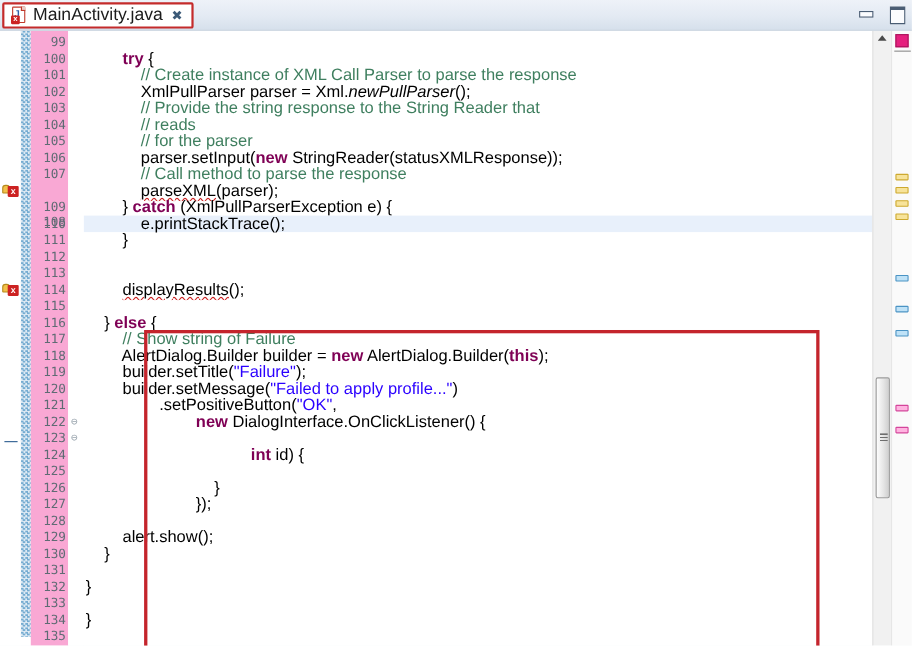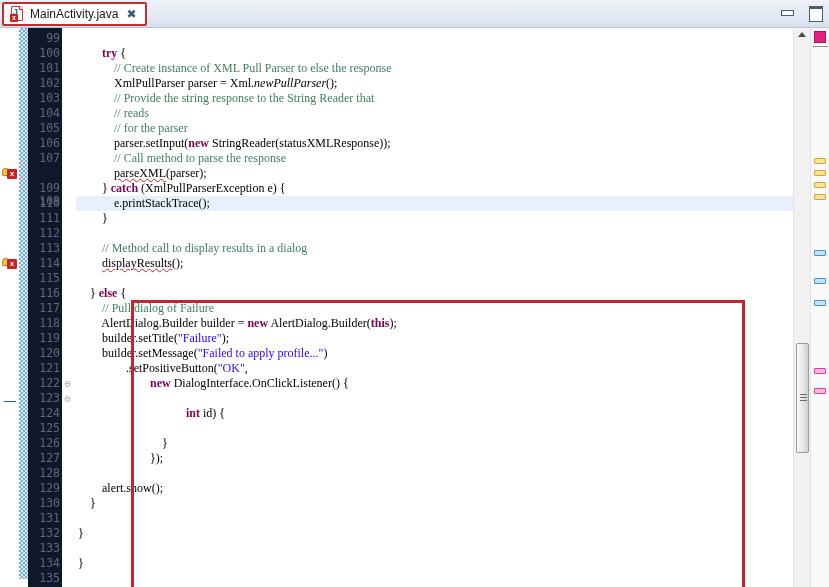--- a/index.html
+++ b/index.html
@@ -28,21 +28,21 @@
     position: absolute; left: 2px; top: 2px;
     height: 24px;
     padding: 0 8px 0 6px;
     display: flex; align-items: center; gap: 6px;
     background: #ffffff;
     border: 2px solid #c42b2b;
     border-radius: 2px;
   }
   .tab-label {
     font-family: "Liberation Sans", sans-serif;
-    font-size: 12px;
+    font-size: 16px;
     color: #1b1b1b;
     white-space: nowrap;
     line-height: 1;
   }
   .tab-close {
     font-family: "Liberation Sans", sans-serif;
     font-size: 12px;
     color: #3c5a78;
     line-height: 1;
     padding-left: 2px;
@@ -114,21 +114,21 @@
     width: 9px; height: 551px;
     background:
       repeating-conic-gradient(#6fa8cf 0% 25%, #dce9f3 0% 50%) 0 0 / 4px 4px;
     opacity: 0.95;
   }
 
   
   .linenum-col {
     position: absolute; left: 28px; top: 0;
     width: 34px; height: 559px;
-    background: #0f172a;
+    background: #f9a8d4;
   }
   .lnum {
     position: absolute; right: 2px;
     font-family: "DejaVu Sans Mono", monospace;
     font-size: 11.5px;
     color: #5f6b74;
     line-height: 15px; height: 15px;
     white-space: nowrap;
   }
 
@@ -152,22 +152,22 @@
   .code-surface {
     position: absolute; left: 76px; top: 0;
     width: 717px; height: 559px;
     background: #ffffff;
     overflow: hidden;
   }
   .code-line {
     position: absolute; left: 0;
     height: 15px; line-height: 15px;
     white-space: pre;
-    font-family: Liberation Serif, serif;
-    font-size: 12px;
+    font-family: Liberation Sans, sans-serif;
+    font-size: 15px;
     color: #000000;
     text-align: right;
   }
   .hl-line {
     position: absolute; left: 0; width: 717px; height: 15px;
     background: #e8f0fb;
   }
 
   
   .kw  { color: #7f0055; font-weight: bold; }
@@ -354,38 +354,37 @@
         <div class="lnum" style="top: 543px;">135</div>
       </div>
     <div class="fold-col" id="fold-col">
         <div class="fold-marker" style="top: 348px;">⊖</div>
         <div class="fold-marker" style="top: 363px;">⊖</div>
       </div>
 
     <div class="code-surface" id="code-surface">
         <div class="code-line" style="top: 3px; left: 2px;"></div>
         <div class="code-line" style="top: 18px; left: 2px;">        <span class="kw">try</span> {</div>
-        <div class="code-line" style="top: 33px; left: 2px;">            <span class="cmt">// Create instance of XML Pull Parser to else the response</span></div>
+        <div class="code-line" style="top: 33px; left: 2px;">            <span class="cmt">// Create instance of XML Call Parser to parse the response</span></div>
         <div class="code-line" style="top: 48px; left: 2px;">            XmlPullParser parser = Xml.<span class="stat">newPullParser</span>();</div>
         <div class="code-line" style="top: 63px; left: 2px;">            <span class="cmt">// Provide the string response to the String Reader that</span></div>
         <div class="code-line" style="top: 78px; left: 2px;">            <span class="cmt">// reads</span></div>
         <div class="code-line" style="top: 93px; left: 2px;">            <span class="cmt">// for the parser</span></div>
         <div class="code-line" style="top: 108px; left: 2px;">            parser.setInput(<span class="kw">new</span> StringReader(statusXMLResponse));</div>
         <div class="code-line" style="top: 123px; left: 2px;">            <span class="cmt">// Call method to parse the response</span></div>
         <div class="code-line" style="top: 138px; left: 2px;">            <span class="squiggle">parseXML</span>(parser);</div>
         <div class="code-line" style="top: 153px; left: 2px;">        } <span class="kw">catch</span> (XmlPullParserException e) {</div>
         <div class="hl-line" style="top: 168px;"></div>
         <div class="code-line" style="top: 168px; left: 2px;">            e.printStackTrace();</div>
         <div class="code-line" style="top: 183px; left: 2px;">        }</div>
         <div class="code-line" style="top: 198px; left: 2px;"></div>
-        <div class="code-line" style="top: 213px; left: 2px;">        <span class="cmt">// Method call to display results in a dialog</span></div>
         <div class="code-line" style="top: 228px; left: 2px;">        <span class="squiggle">displayResults</span>();</div>
         <div class="code-line" style="top: 243px; left: 2px;"></div>
         <div class="code-line" style="top: 258px; left: 2px;">    } <span class="kw">else</span> {</div>
-        <div class="code-line" style="top: 273px; left: 2px;">        <span class="cmt">// Pull dialog of Failure</span></div>
+        <div class="code-line" style="top: 273px; left: 2px;">        <span class="cmt">// Show string of Failure</span></div>
         <div class="code-line" style="top: 288px; left: 2px;">        AlertDialog.Builder builder = <span class="kw">new</span> AlertDialog.Builder(<span class="kw">this</span>);</div>
         <div class="code-line" style="top: 303px; left: 2px;">        builder.setTitle(<span class="str">"Failure"</span>);</div>
         <div class="code-line" style="top: 318px; left: 2px;">        builder.setMessage(<span class="str">"Failed to apply profile..."</span>)</div>
         <div class="code-line" style="top: 333px; left: 2px;">                .setPositiveButton(<span class="str">"OK"</span>,</div>
         <div class="code-line" style="top: 348px; left: 2px;">                        <span class="kw">new</span> DialogInterface.OnClickListener() {</div>
         <div class="code-line" style="top: 378px; left: 2px;">                                    <span class="kw">int</span> id) {</div>
         <div class="code-line" style="top: 393px; left: 2px;"></div>
         <div class="code-line" style="top: 408px; left: 2px;">                            }</div>
         <div class="code-line" style="top: 423px; left: 2px;">                        });</div>
         <div class="code-line" style="top: 453px; left: 2px;">        alert.show();</div>

